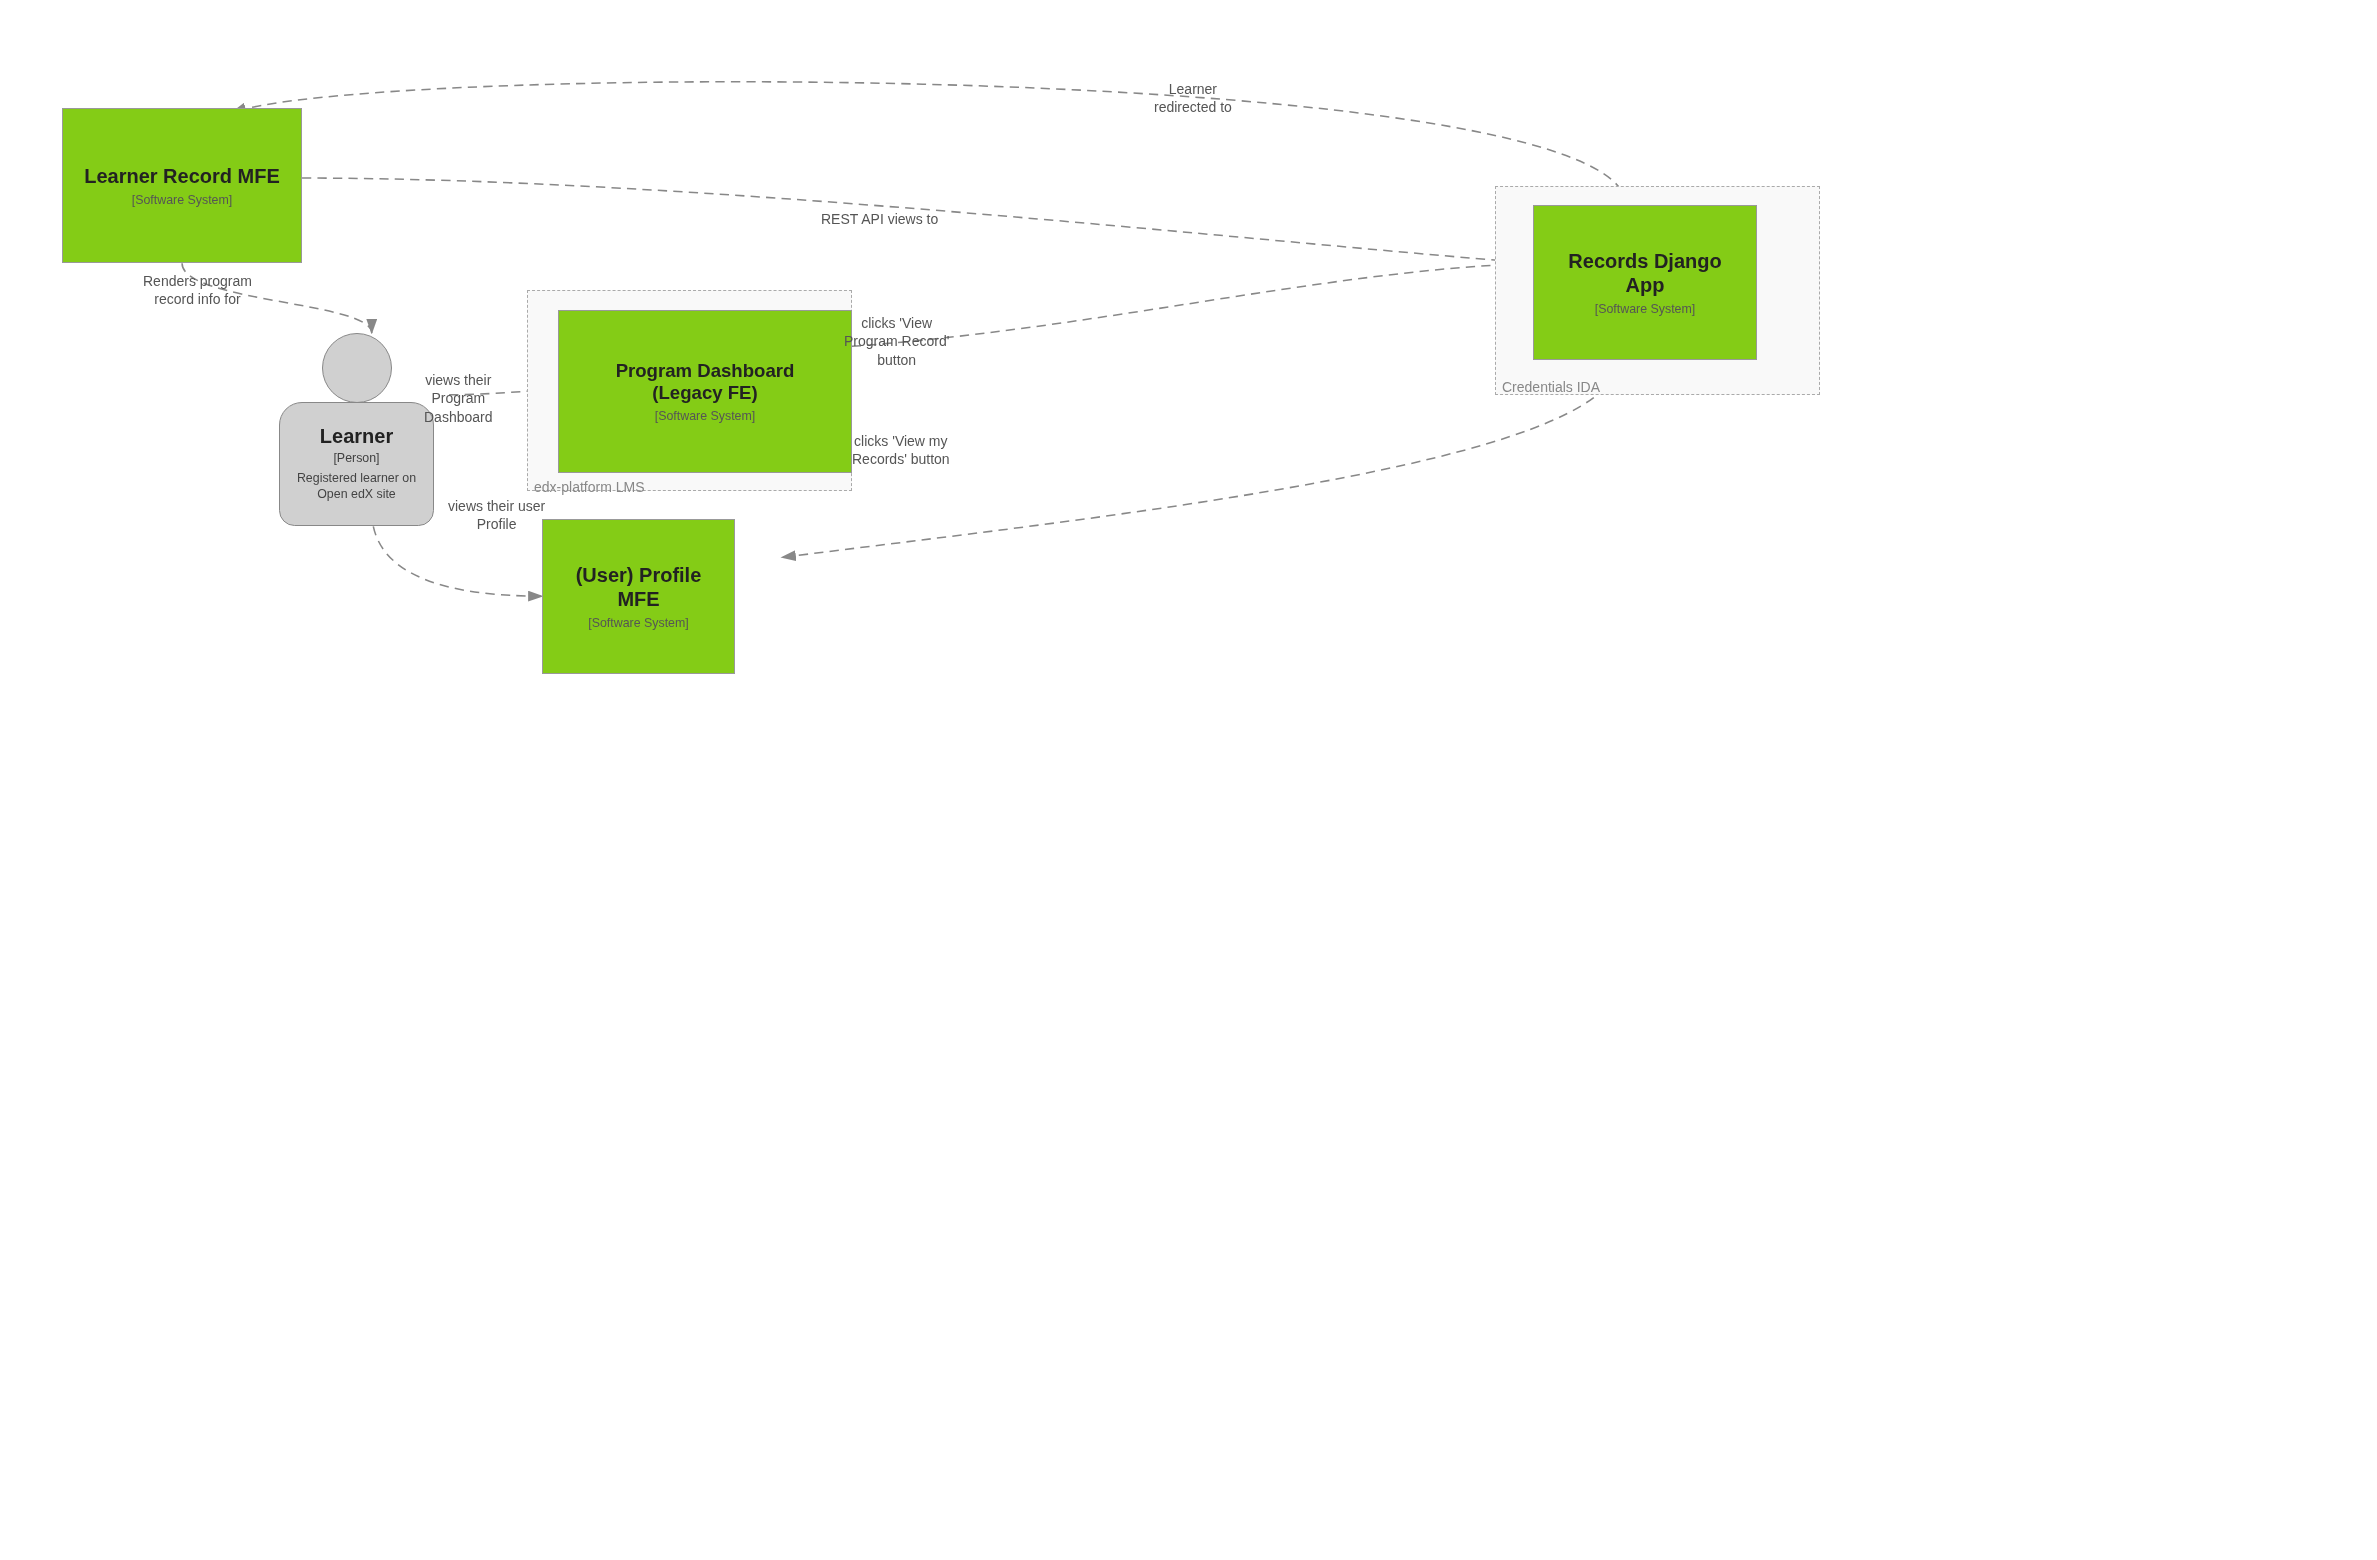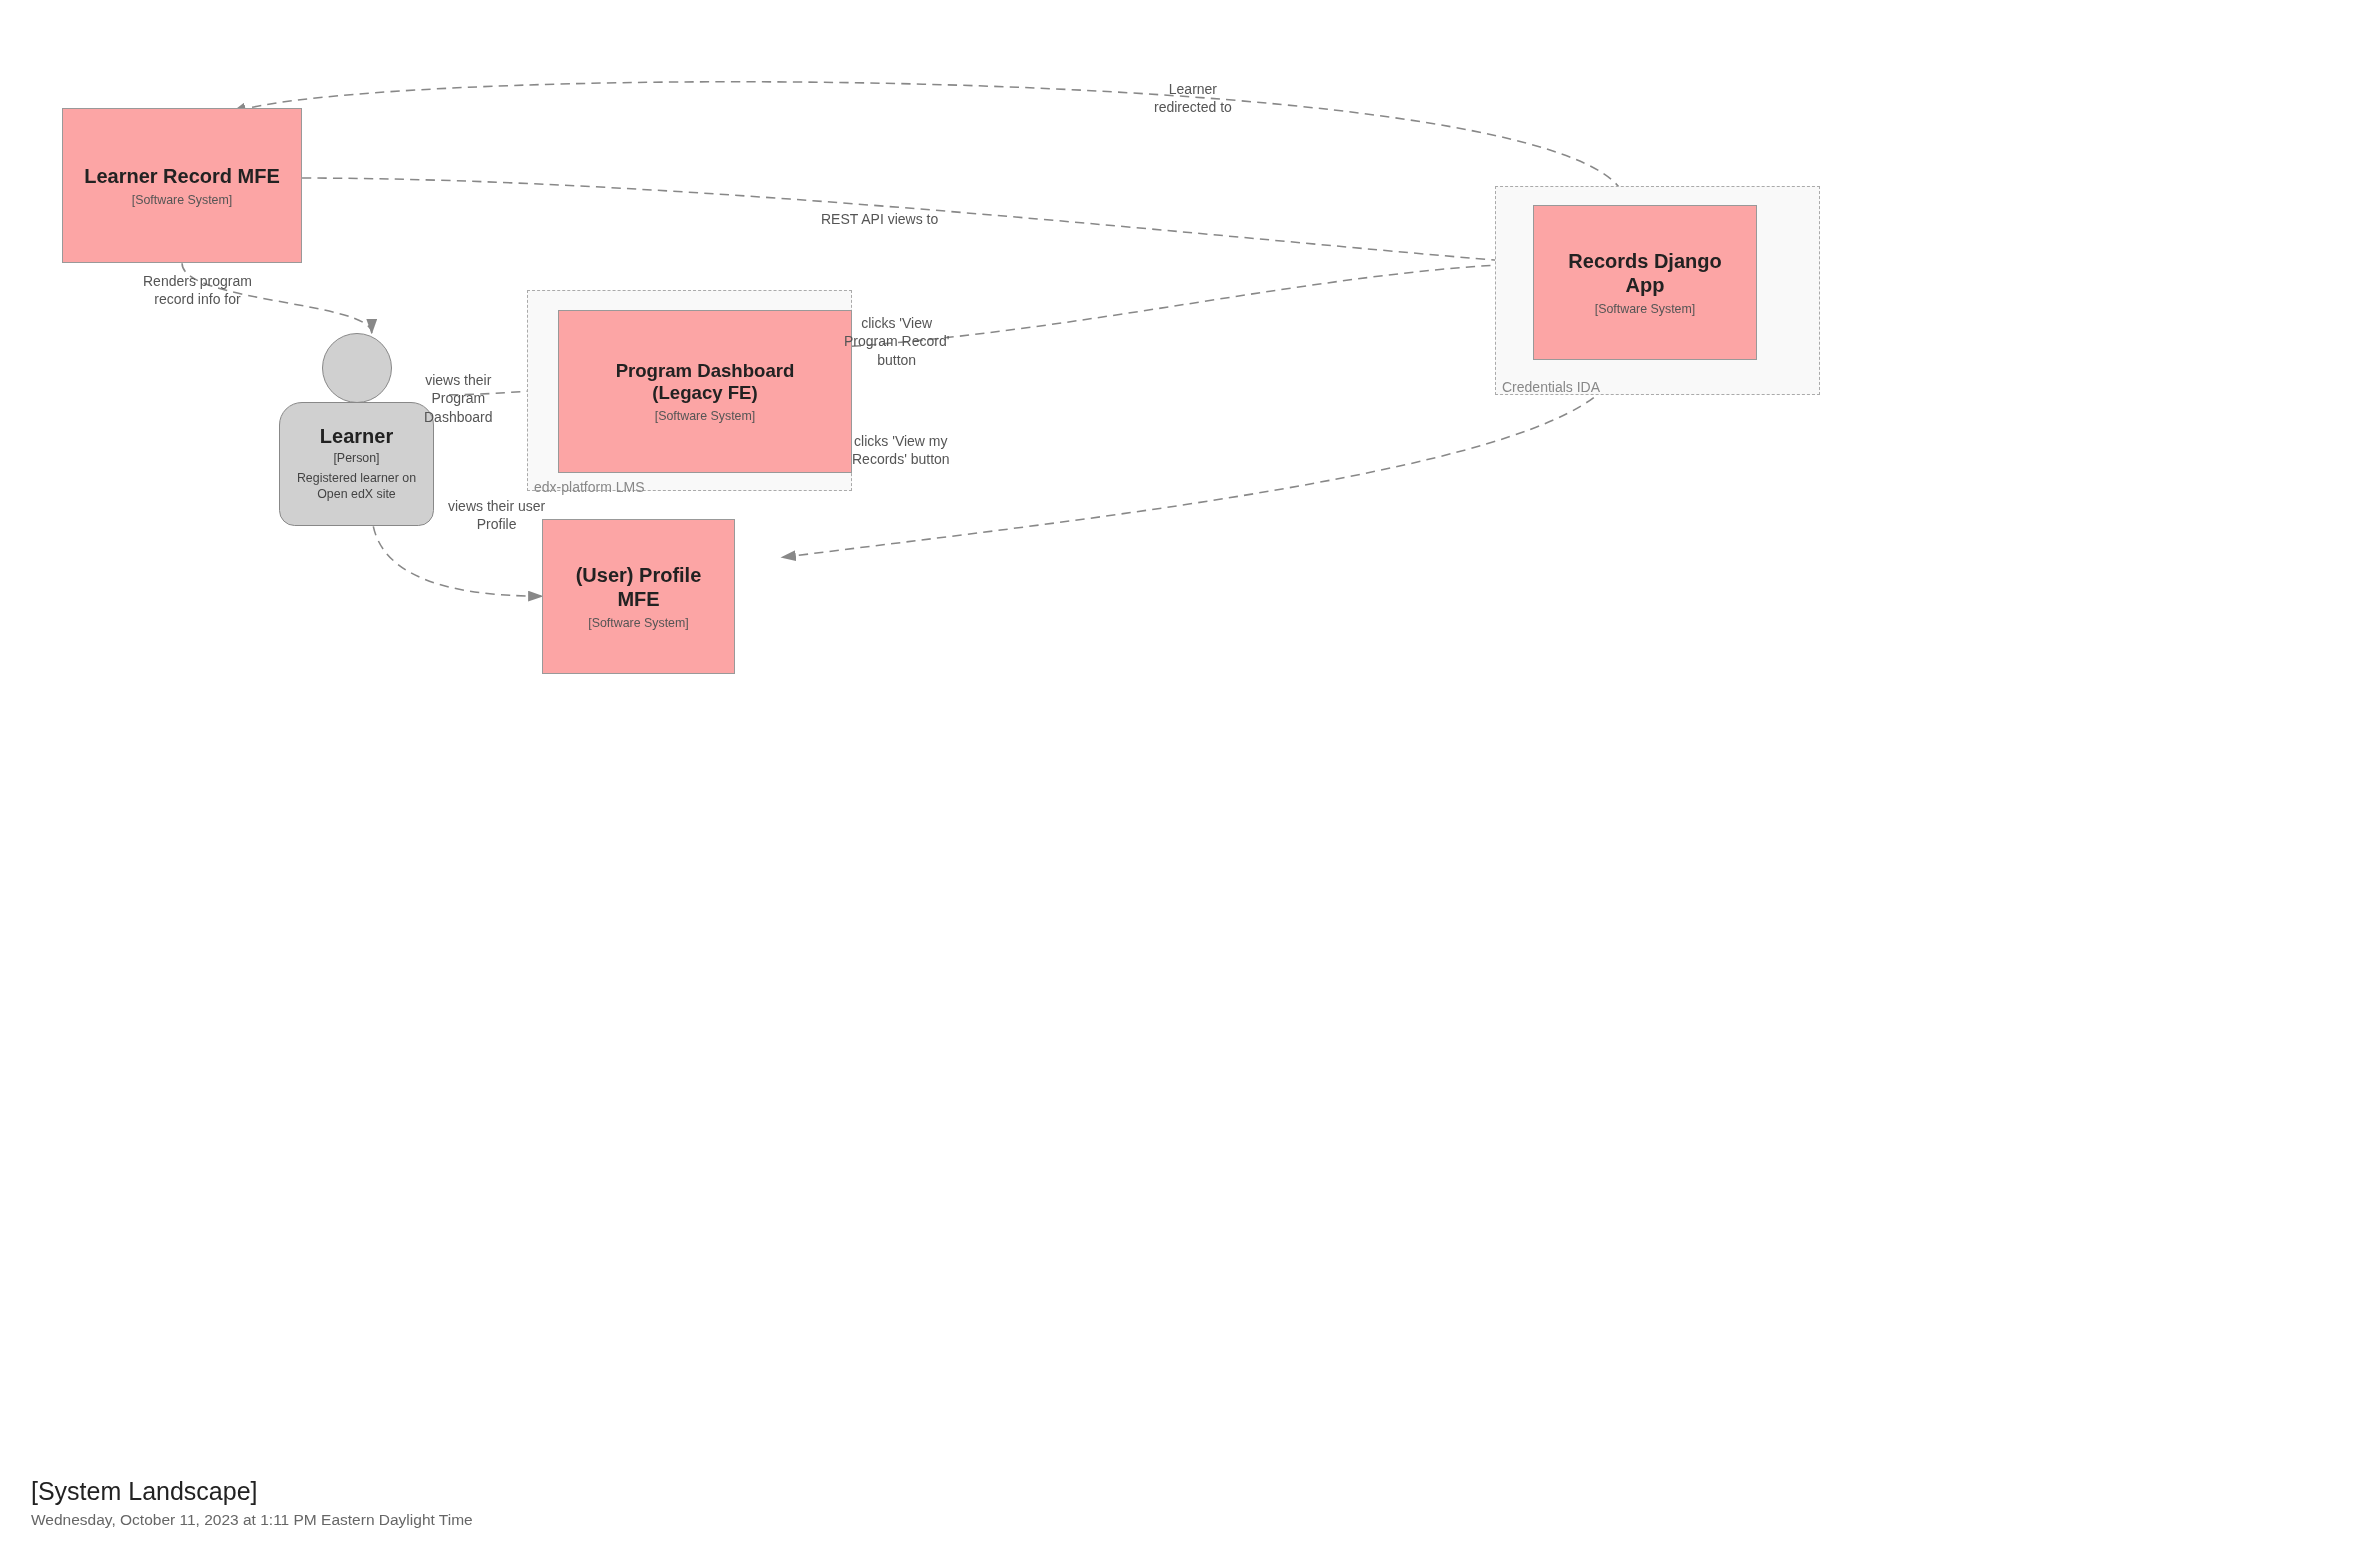--- a/index.html
+++ b/index.html
@@ -15,21 +15,21 @@
     .diagram-container {
       position: absolute;
       top: 0; left: 0;
       width: 2377px;
       height: 1560px;
     }
 
     
     .box {
       position: absolute;
-      background: #fca5a5;
+      background: #84cc16;
       border: 1.2px solid #999;
       display: flex;
       flex-direction: column;
       align-items: center;
       justify-content: center;
       text-align: center;
       padding: 15.5px;
     }
 
     .box-dashed {
@@ -242,19 +242,15 @@
   <div class="arrow-label" style="left:852px; top:414px;">
     <span>clicks 'View my
 Records' button</span>
   </div>
 
   <div class="arrow-label" style="left:403px; top:479px;margin-left:45px;">
     <span>views their user
 Profile</span>
   </div>
 
-  <div class="footer">
-    <div class="footer-title">[System Landscape]</div>
-    <div class="footer-date">Wednesday, October 11, 2023 at 1:11 PM Eastern Daylight Time</div>
-  </div>
 
 </div>
 
 
 </body></html>

